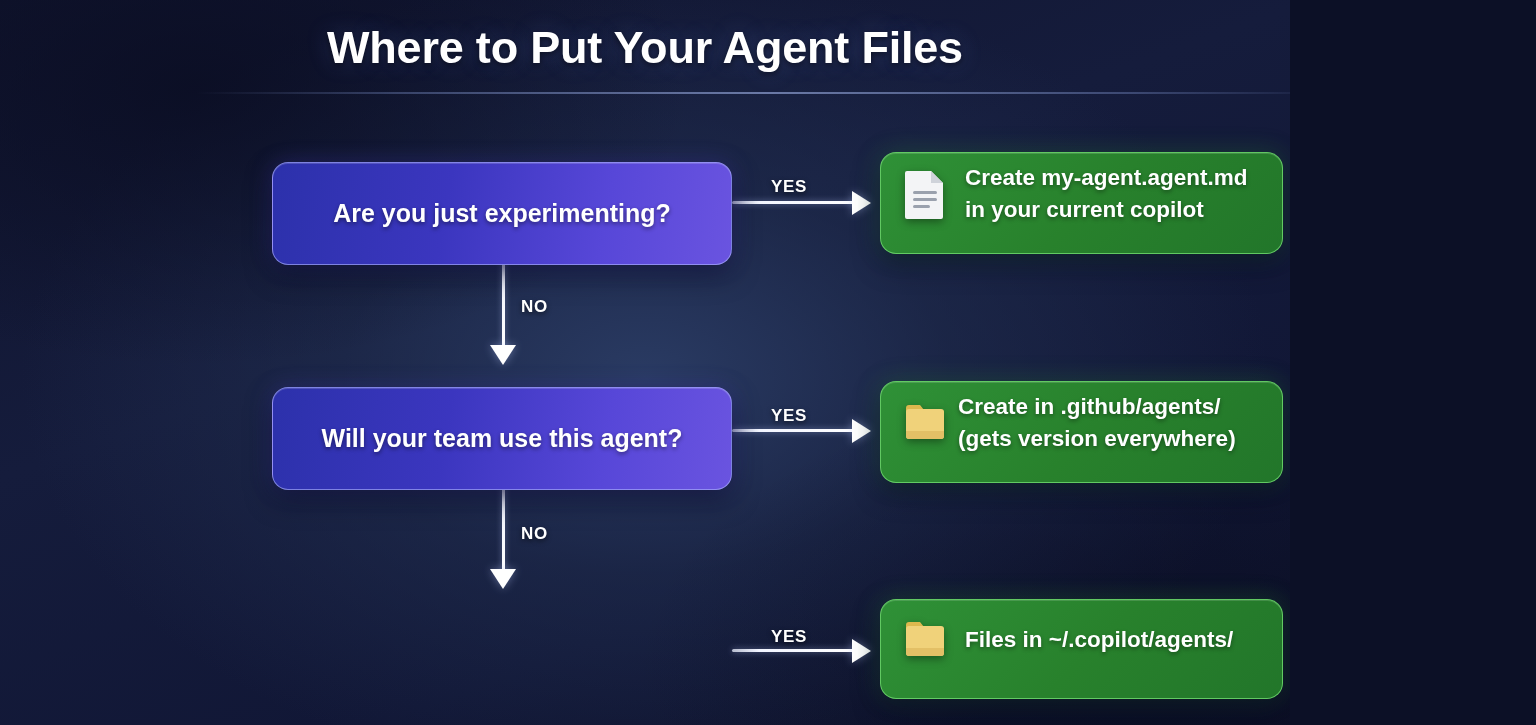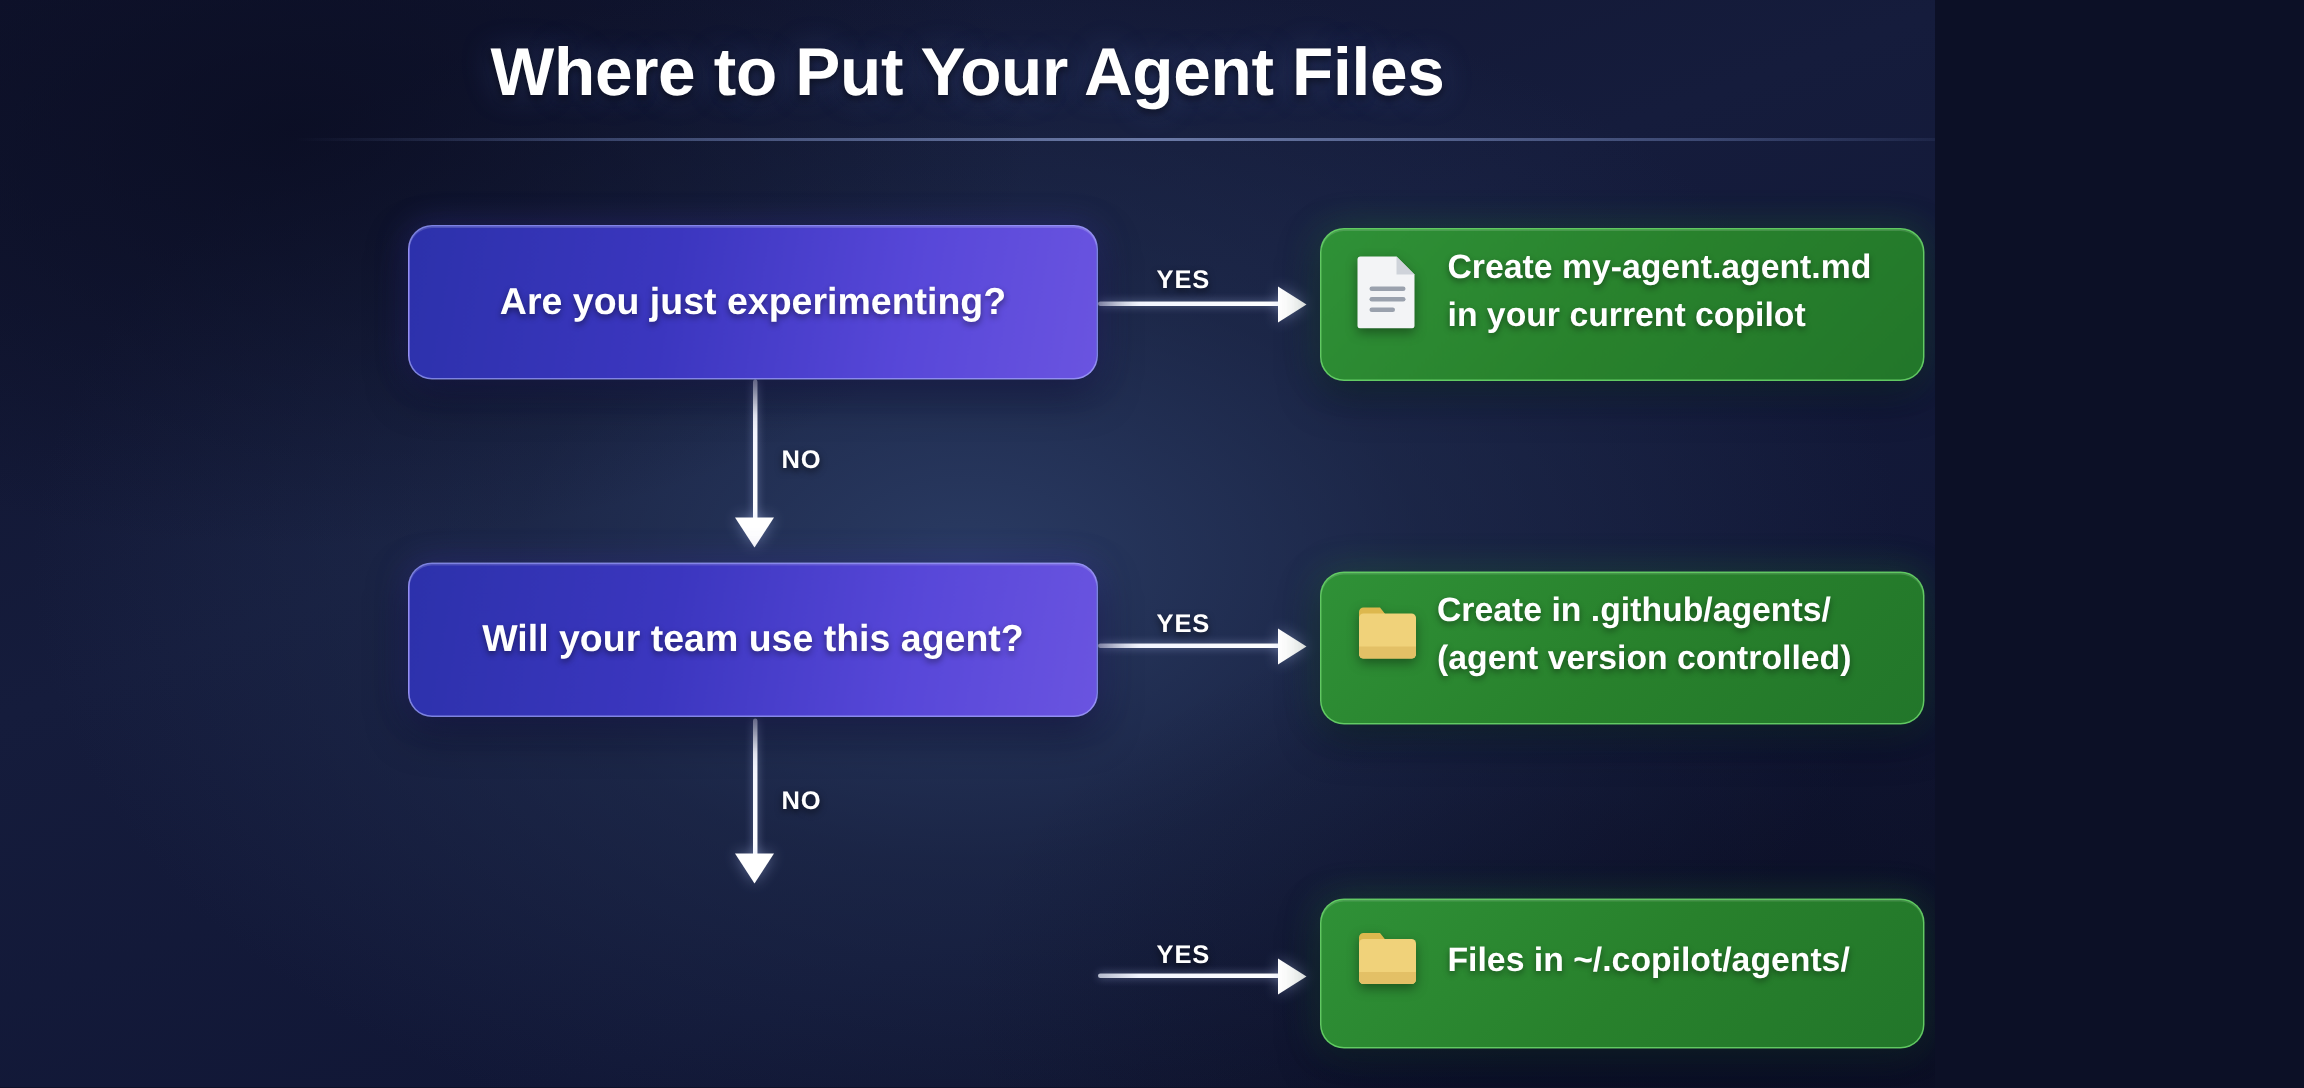--- a/index.html
+++ b/index.html
@@ -70,20 +70,21 @@
   .decision {
     justify-content: center;
     text-align: center;
     padding: 0 8px;
     background: linear-gradient(100deg, #2c31ab 0%, #3b36bf 38%, #5747d8 72%, #6a54e0 100%);
     border: 1.5px solid rgba(175,180,255,0.62);
     box-shadow:
       0 10px 26px rgba(5,8,30,0.55),
       inset 0 1px 0 rgba(255,255,255,0.16),
       0 0 22px rgba(90,80,225,0.30);
+    margin-top: 12px;
   }
   .decision .label {
     font-size: 25px;
     font-weight: bold;
     color: #ffffff;
     text-shadow: 0 2px 4px rgba(0,0,0,0.45);
     line-height: 1.15;
   }
   .decision.tight .label { font-size: 23px; }
 
@@ -203,21 +204,21 @@
   <div class="node outcome" style="left:880px; top:381px; width:403px; height:102px;gap:11px;">
     <span class="icon">
       <svg viewBox="0 0 44 50" xmlns="http://www.w3.org/2000/svg">
         <path d="M3 10 a3 3 0 0 1 3 -3 h11 l4 5 h17 a3 3 0 0 1 3 3 v3 H3 z" fill="#ddb84e"></path>
         <path d="M3 14 a3 3 0 0 1 3 -3 h32 a3 3 0 0 1 3 3 v24 a3 3 0 0 1 -3 3 H6 a3 3 0 0 1 -3 -3 z" fill="#f0d27a"></path>
         <path d="M3 33 h38 v5 a3 3 0 0 1 -3 3 H6 a3 3 0 0 1 -3 -3 z" fill="#e3c066"></path>
       </svg>
     </span>
     <span class="otext">
       <span>Create in .github/agents/</span><br>
-      <span>(agent version controlled)</span>
+      <span>(gets version everywhere)</span>
     </span>
   </div>
 
   <div class="conn v-line" style="left:502px; top:479px; height:93px;"></div>
   <div class="conn v-head" style="left:490px; top:569px;"></div>
   <div class="edge-label" style="left:521px; top:524px;">NO</div>
 
 
   <div class="conn h-line" style="left:732px; top:649px; width:124px;"></div>
   <div class="conn h-head" style="left:852px; top:639px;"></div>

